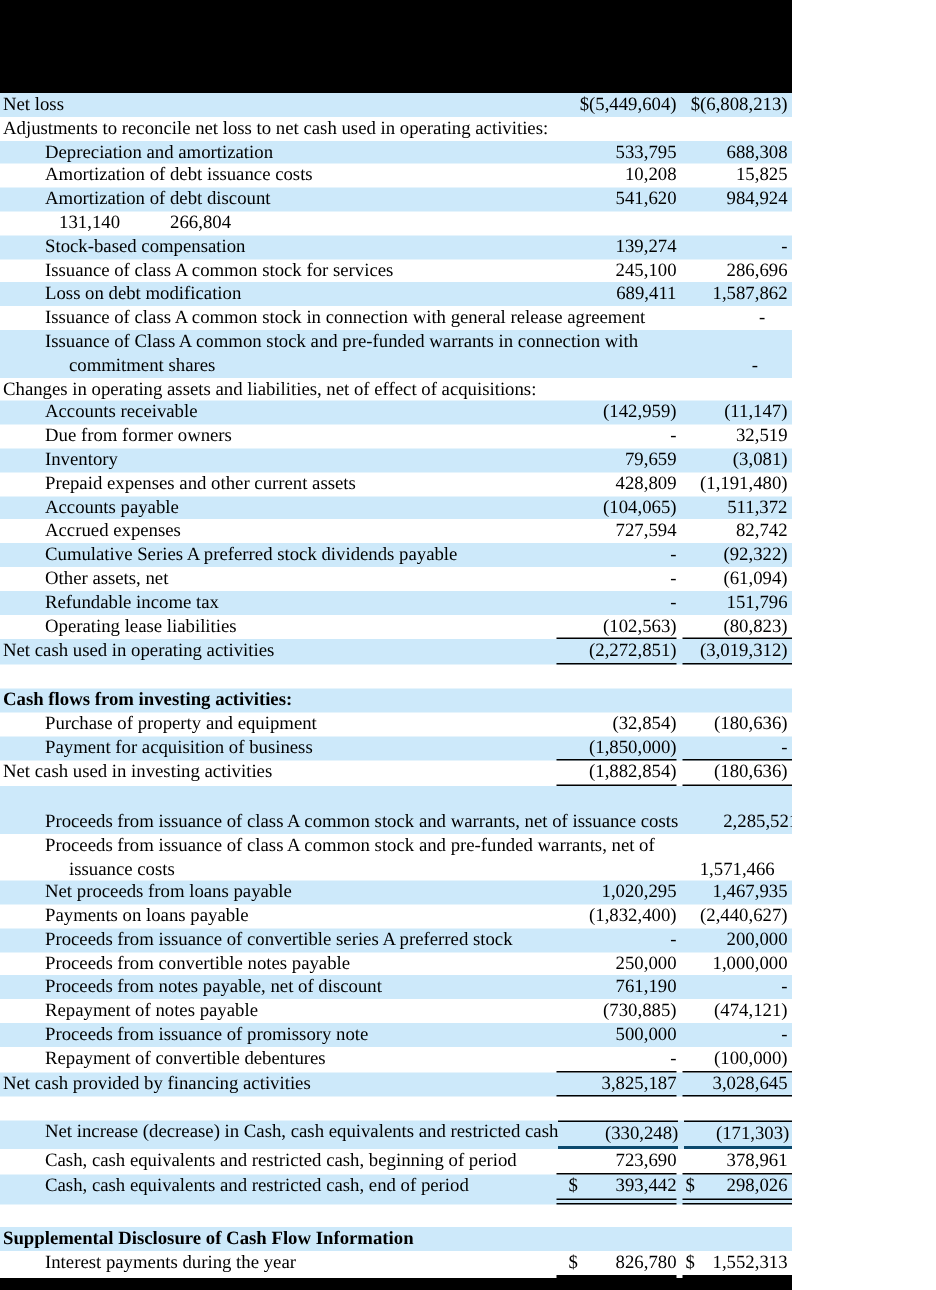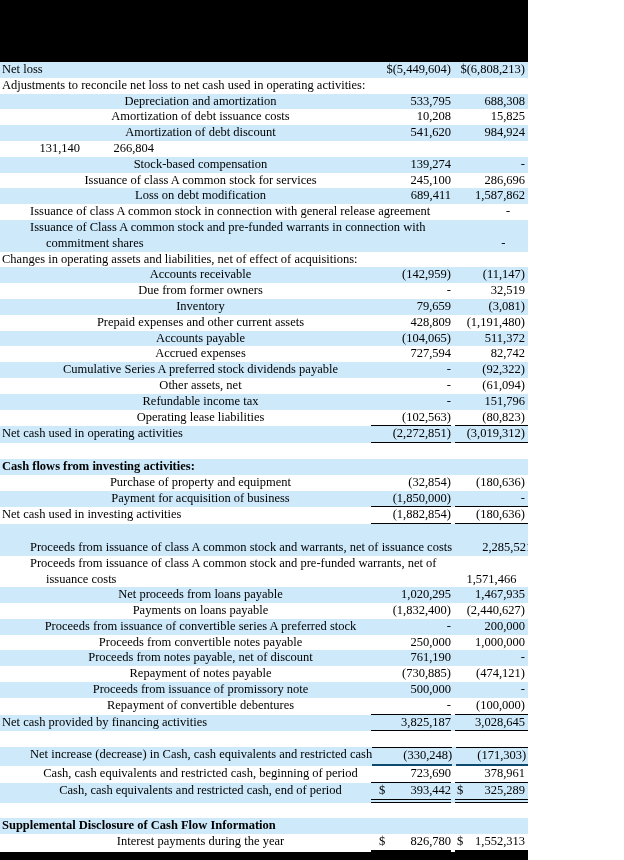--- a/index.html
+++ b/index.html
@@ -10,21 +10,21 @@
   }
   .topbar{height:62px;background:#000;width:100%;}
   .botbar{position:absolute;left:0;bottom:0;width:100%;height:8px;background:#000;}
   .rows{width:100%;}
   .row{display:flex;min-height:15.8px;align-items:stretch;}
   .row.shade{background:#cde9fa;}
   .row.bold{font-weight:bold;}
   .lbl{flex:1 1 auto;overflow:visible;}
   .l1,.l2{white-space:nowrap;line-height:15.8px;}
   .ind0 .l1{padding-left:2px;}
-  .ind1 .l1{padding-left:30px;text-align:center;}
+  .ind1 .l1{padding-left:30px;}
   .l2{padding-left:46px;}
   .c1,.c2{flex:0 0 auto;display:flex;flex-direction:column;justify-content:flex-end;box-sizing:border-box;}
   .c1{width:80px;}
   .c2{width:73px;margin-left:4px;}
   .ci{text-align:right;line-height:15.8px;}
   .c2 .ci{padding-right:3px;}
   .cur{float:left;}
   .c1 .cur{margin-left:8px;}
   .c2 .cur{margin-left:2px;}
   .line-u .c1,.line-u .c2{border-bottom:1px solid #000;}
@@ -552,21 +552,21 @@
   </div>
       <div class="row shade ind1 line-uu">
     <div class="lbl">
       <div class="l1">Cash, cash equivalents and restricted cash, end of period</div>
 
     </div>
     <div class="c1">
       <div class="ci"><span class="cur">$</span><span class="val">393,442</span></div>
     </div>
     <div class="c2">
-      <div class="ci"><span class="cur">$</span><span class="val">325,289</span></div>
+      <div class="ci"><span class="cur">$</span><span class="val">298,026</span></div>
     </div>
   </div>
       <div class="row plain ind0">
     <div class="lbl">
       
       
     </div>
     <div class="c1">
       <div class="ci"></div>
     </div>

